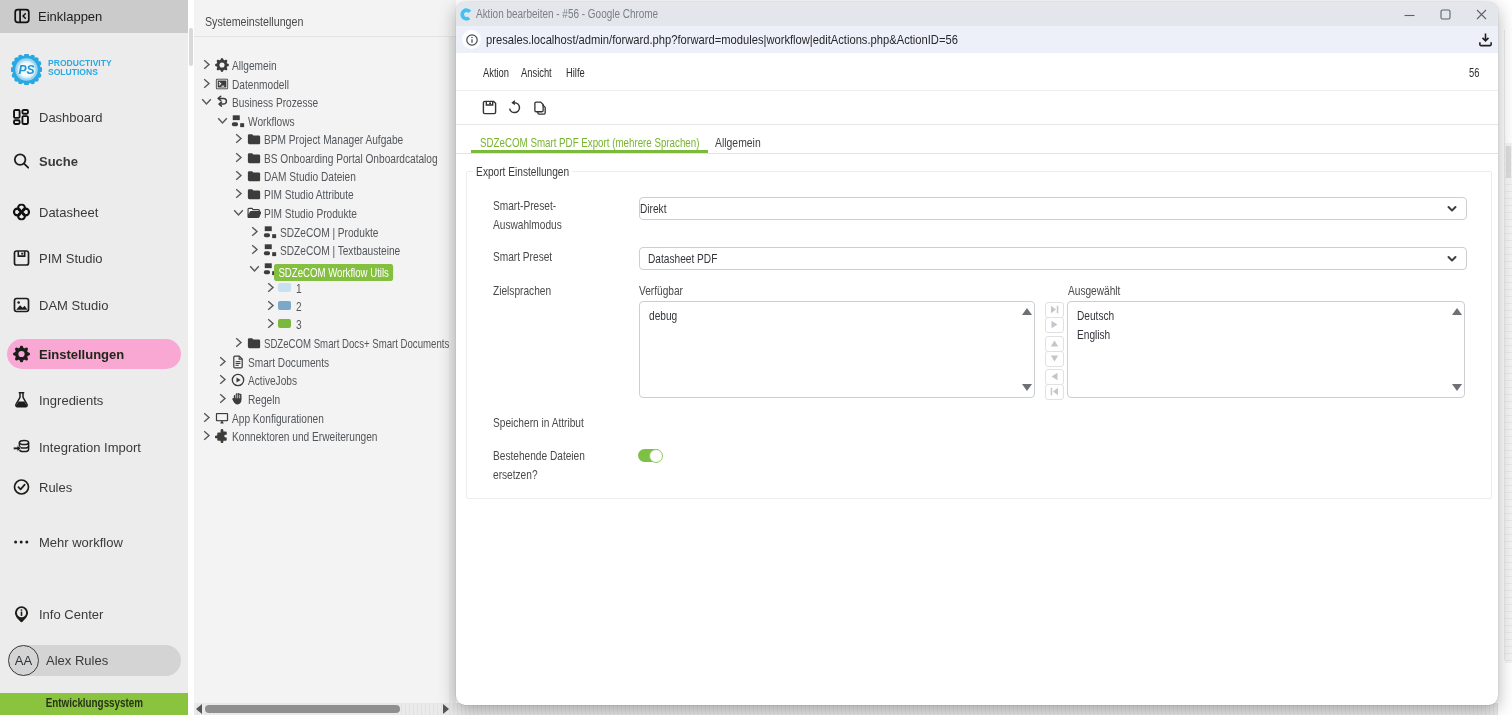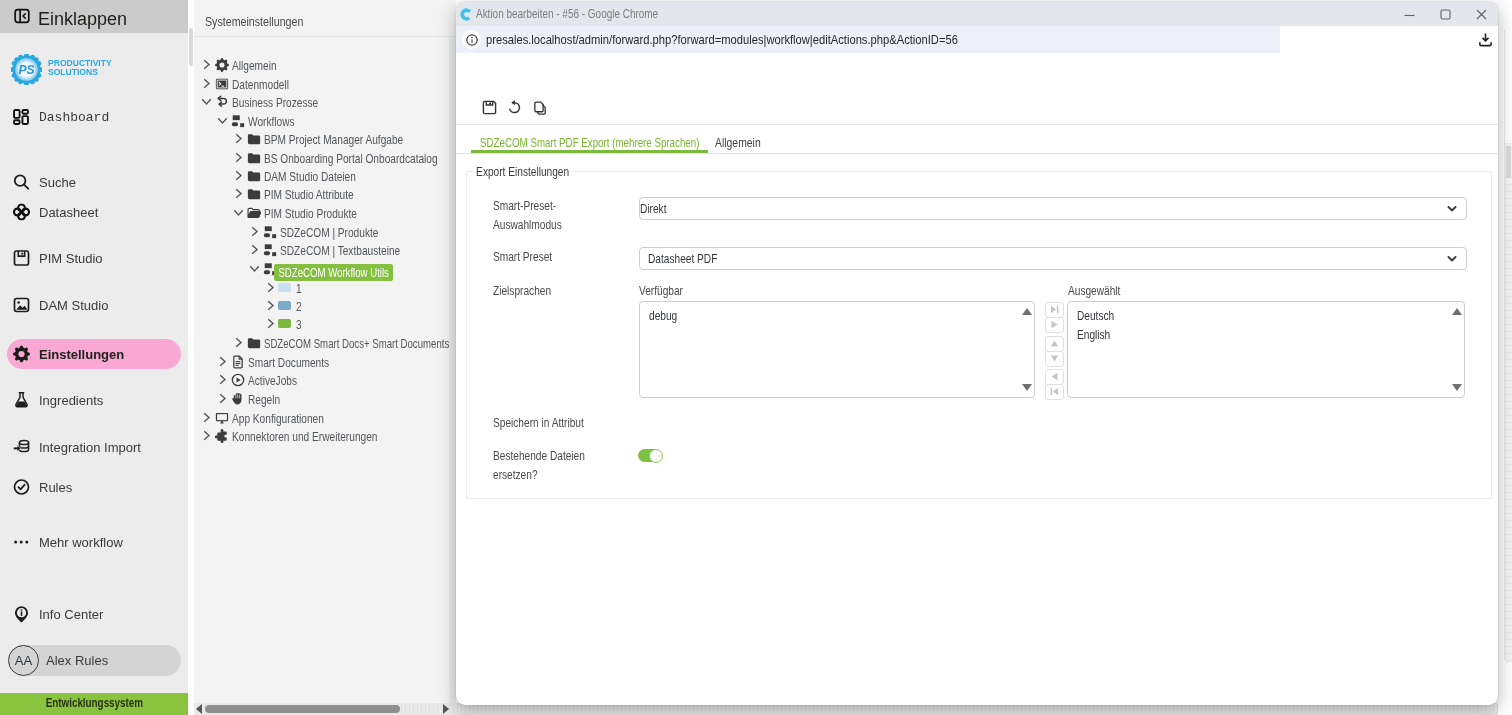--- a/index.html
+++ b/index.html
@@ -2,21 +2,21 @@
 <html><head>
 <meta charset="utf-8">
 <style>
   html,body{margin:0;padding:0;}
   body{font-family:"Liberation Sans", sans-serif; width:1512px; height:715px; overflow:hidden; background:#fff;}
   #stage{position:relative;width:1512px;height:715px;overflow:hidden;background:#fff;}
   .abs{position:absolute;}
 
   
   #side{left:0;top:4px;width:188px;height:689px;background:#ececec;}
-  #collapse{left:0;top:0;width:188px;height:33px;background:#cbcbcb;color:#1d1d1b;font-size:18px;}
+  #collapse{left:0;top:0;width:188px;height:33px;background:#cbcbcb;color:#1d1d1b;font-size:13px;}
   #collapse span{position:absolute;left:38px;top:9px;}
   .mitem{left:0;width:188px;height:30px;color:#3a3a39;font-size:13px;}
   .mitem .ic{position:absolute;left:13px;top:50%;transform:translateY(-50%);width:17px;height:17px;}
   .mitem .tx{position:absolute;left:39px;top:50%;transform:translateY(-50%);white-space:nowrap;}
   .mitem svg{display:block;}
   #mEinst{left:7px;width:174px;background:#f9a8d4;border-radius:15px;}
   #mEinst .tx{color:#20261a;font-weight:bold;left:32px;}
   #mEinst .ic{left:6px;}
   #avatar{left:8px;top:645px;width:173px;height:31px;background:#d4d4d4;border-radius:16px;color:#3a3a39;font-size:13px;}
   #avatar .circ{position:absolute;left:0px;top:0px;width:29px;height:29px;border:1px solid #3c4043;border-radius:50%;color:#2f3337;font-size:13px;text-align:center;line-height:29px;letter-spacing:0px;}
@@ -39,21 +39,21 @@
   #hscroll{left:194px;top:703px;width:1318px;height:12px;background:repeating-linear-gradient(to right,#eaeaea 0 3px,#e2e2e2 3px 4px);}
   #hthumb{left:205px;top:705px;width:195px;height:8px;background:#8f8f8f;border-radius:4px;}
 
   
   #rstrip{left:1498px;top:0;width:14px;height:715px;background:#fff;}
 
   
   #win{left:456px;top:2px;width:1042px;height:703px;background:#fff;border-radius:9px;box-shadow:0 5px 18px rgba(0,0,0,.30), 0 0 1px rgba(0,0,0,.35);}
   #titlebar{left:0;top:0;width:1042px;height:24px;background:#e3e6eb;border-radius:9px 9px 0 0;}
   #wtitle{position:absolute;left:20px;top:5px;font-size:12px;color:#7b7f84;transform:scaleX(.83);transform-origin:0 50%;}
-  #urlrow{left:0;top:24px;width:824px;height:27px;background:#edf0f8;}
+  #urlrow{left:0;top:24px;width:1042px;height:27px;background:#edf0f8;}
   #urltext{position:absolute;left:30px;top:6px;font-size:13px;color:#26282c;transform:scaleX(.86);transform-origin:0 50%;}
   #menurow{left:0;top:51px;width:1042px;height:37px;border-bottom:1px solid #ededed;background:#fff;font-size:12px;color:#2f2f2f;}
   #menurow span{position:absolute;top:13px;transform:scaleX(.78);transform-origin:0 50%;}
   #toolbar{left:0;top:89px;width:1042px;height:33px;border-bottom:1px solid #e7e7e7;background:#fff;}
   #tabs{left:0;top:123px;width:1042px;height:29px;}
   #tabline{left:0;top:151px;width:1042px;height:1px;background:#e3e3e3;}
   #tab1{position:absolute;left:24px;top:10px;font-size:13px;color:#78b52f;transform:scaleX(.75);transform-origin:0 50%;}
   #tab2{position:absolute;left:259px;top:10px;font-size:13px;color:#3f4347;transform:scaleX(.8);transform-origin:0 50%;}
   #tabu{left:15px;top:148px;width:237px;height:3px;background:#7cb93d;}
 
@@ -107,32 +107,32 @@
           <circle cx="3.2" cy="22.2" r="1.5" fill="#29a9e1"></circle>
           <circle cx="28.8" cy="22.2" r="1.5" fill="#29a9e1"></circle>
       </g>
       <circle cx="16" cy="16" r="11.6" fill="#9ed4f0"></circle>
       <circle cx="16" cy="16" r="9.4" fill="#d7edf9"></circle>
       <circle cx="16" cy="16" r="7.6" fill="#f2fafd"></circle>
       <text x="16" y="20.6" text-anchor="middle" font-family="Liberation Sans, sans-serif" font-size="12.5" font-weight="bold" font-style="italic" fill="#2196d4">PS</text>
     </svg>
     <div style="position:absolute;left:48px;top:59px;color:#29a9e1;font-weight:bold;font-size:9.5px;line-height:8.6px;transform:scaleX(.9);transform-origin:0 0;">PRODUCTIVITY<br>SOLUTIONS</div>
   </div>
-  <div class="abs mitem" style="top:102px;font-family:Liberation Mono, monospace;">
+  <div class="abs mitem" style="top:102px;">
     <svg class="ic" viewBox="0 0 17 17" style="width:16px;height:17px;">
         <g fill="none" stroke="#111" stroke-width="2">
           <rect x="1.1" y="1.1" width="5.9" height="8.3" rx="1.2"></rect>
           <rect x="1.1" y="12" width="5.9" height="3.9" rx="1.2"></rect>
           <rect x="10" y="1.1" width="5.9" height="3.9" rx="1.2"></rect>
           <rect x="10" y="7.6" width="5.9" height="8.3" rx="1.2"></rect>
         </g>
       </svg>
     <span class="tx">Dashboard</span>
   </div>
-  <div class="abs mitem" style="top:167px;">
+  <div class="abs mitem" style="top:146px;font-weight:bold;">
     <svg class="ic" viewBox="0 0 16 16">
         <circle cx="6.7" cy="6.7" r="5" fill="none" stroke="#1d1d1b" stroke-width="1.7"></circle>
         <line x1="10.4" y1="10.4" x2="14.3" y2="14.3" stroke="#1d1d1b" stroke-width="1.7" stroke-linecap="round"></line>
       </svg>
     <span class="tx">Suche</span>
   </div>
   <div class="abs mitem" style="top:197px;">
     <svg class="ic" viewBox="0 0 17 17" style="width:17px;height:17px;">
         <g fill="none" stroke="#111" stroke-width="2.1">
           <circle cx="8.5" cy="4.4" r="3.4"></circle>
@@ -464,20 +464,26 @@
       <svg style="position:absolute;left:10px;top:8px;" width="12" height="12" viewBox="0 0 12 12">
           <circle cx="6" cy="6" r="5.2" fill="none" stroke="#44474b" stroke-width="1.2"></circle>
           <line x1="6" y1="5.2" x2="6" y2="8.8" stroke="#44474b" stroke-width="1.2"></line>
           <circle cx="6" cy="3.4" r="0.75" fill="#44474b"></circle>
         </svg>
       <div id="urltext">presales.localhost/admin/forward.php?forward=modules|workflow|editActions.php&amp;ActionID=56</div>
       <svg style="position:absolute;left:1022px;top:6px;" width="15" height="15" viewBox="0 0 16 16">
           <path d="M8 1.5 v7.5 M4.8 6.2 L8 9.4 L11.2 6.2" fill="none" stroke="#202124" stroke-width="1.7"></path>
           <path d="M2 11 v2.2 a1.3 1.3 0 0 0 1.3 1.3 h9.4 a1.3 1.3 0 0 0 1.3-1.3 V11" fill="none" stroke="#202124" stroke-width="1.7"></path>
         </svg>
+    </div>
+    <div class="abs" id="menurow">
+      <span style="left:27px;">Aktion</span>
+      <span style="left:65px;">Ansicht</span>
+      <span style="left:110px;">Hilfe</span>
+      <span style="left:1013px;">56</span>
     </div>
     <div class="abs" id="toolbar">
       <svg style="position:absolute;left:26px;top:9px;" width="15" height="15" viewBox="0 0 16 16">
           <path d="M1.5 3 a1.5 1.5 0 0 1 1.5-1.5 h9.4 L14.5 3.6 V13 a1.5 1.5 0 0 1-1.5 1.5 H3 A1.5 1.5 0 0 1 1.5 13z" fill="none" stroke="#333" stroke-width="1.5"></path>
           <path d="M4.6 1.8 v3.6 h6.8 V1.8" fill="none" stroke="#333" stroke-width="1.5"></path>
           <rect x="7.6" y="2.6" width="2" height="2" fill="#333"></rect>
         </svg>
       <svg style="position:absolute;left:51px;top:9px;" width="15" height="15" viewBox="0 0 16 16">
           <path d="M8 2.8 a5.3 5.3 0 1 1-5.2 6.3" fill="none" stroke="#333" stroke-width="1.6"></path>
           <path d="M8.4 0.1 L4.6 2.8 L8.4 5.5z" fill="#333"></path>

